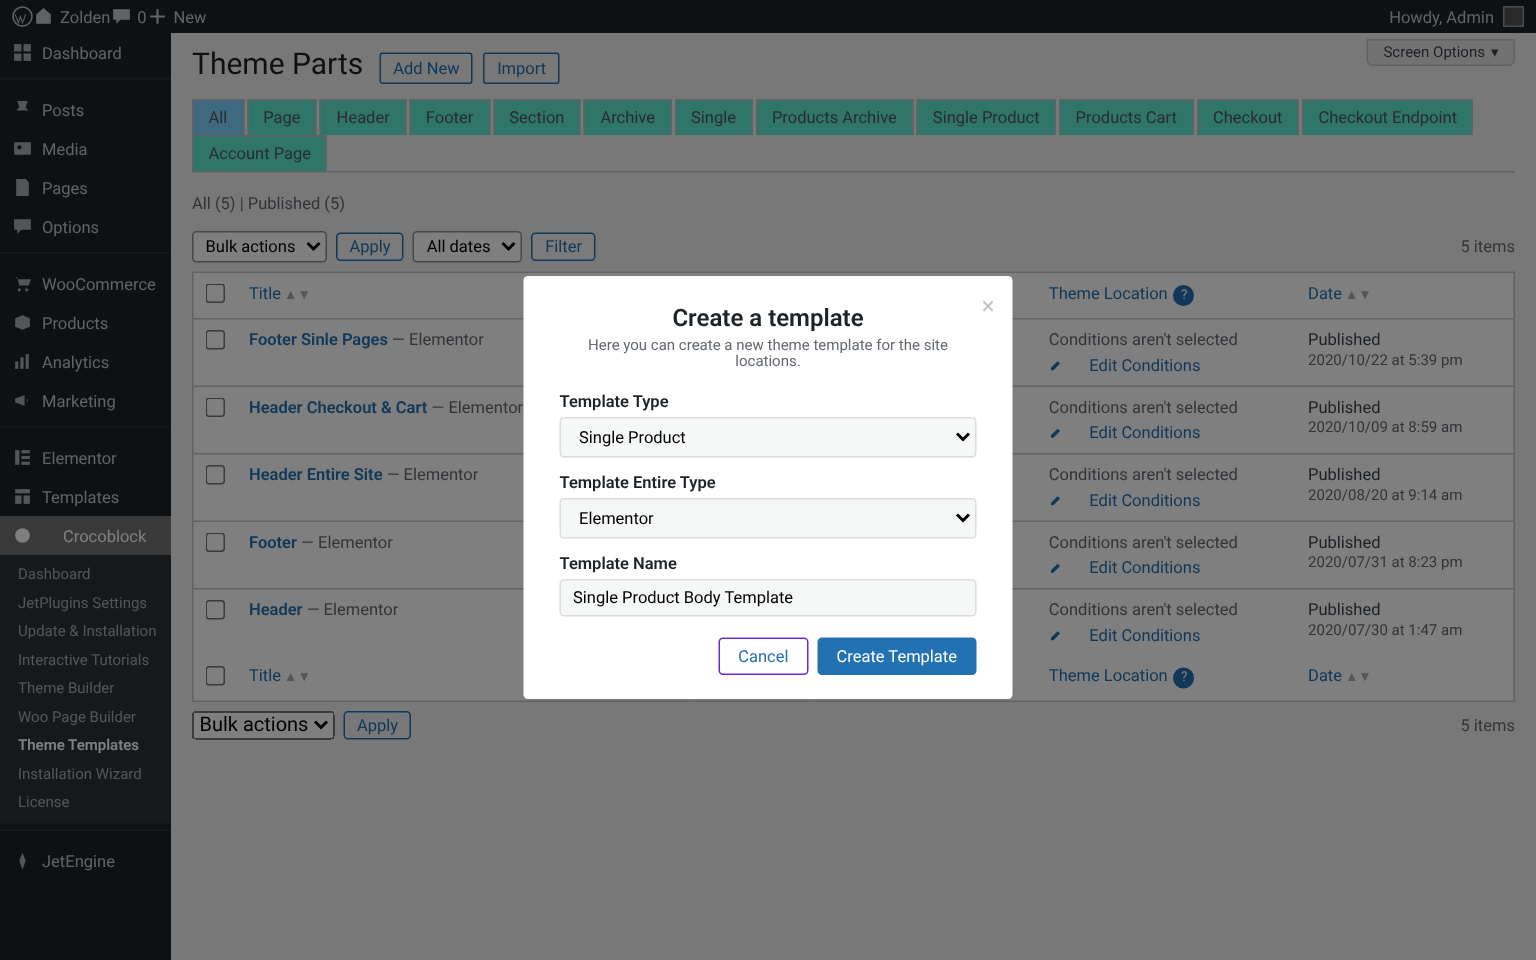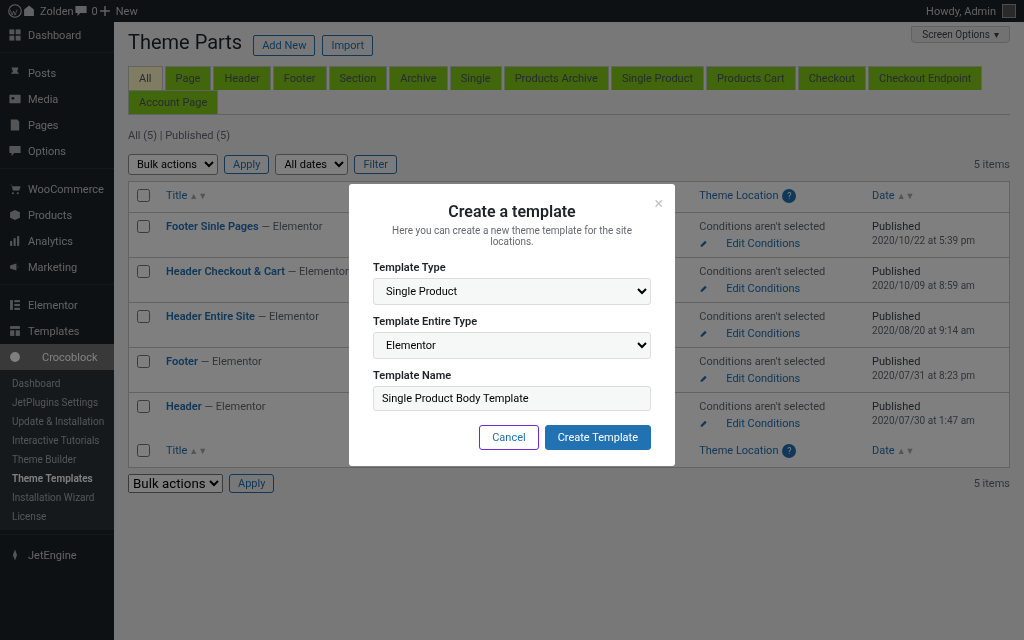--- a/index.html
+++ b/index.html
@@ -19,22 +19,22 @@
 .menu-item.current svg { fill:#fff; }
 .submenu { background:#2c3338; padding:4px 0; }
 .submenu-item { padding:4px 8px 4px 12px; font-size:10px; color:#a7aaad; cursor:pointer; }
 .submenu-item.current { color:#fff; font-weight:600; }
 .sep { height:4px; border-top:1px solid #2c3338; margin:4px 0; }
 .content { flex:1; padding:8px 14px; overflow:auto; position:relative; }
 .screen-opts { position:absolute; top:4px; right:14px; background:#e5e5e5; border:1px solid #c3c4c7; padding:2px 10px; font-size:10px; border-radius:0 0 4px 4px; cursor:pointer; display:flex; align-items:center; gap:4px; }
 h1 { font-size:20px; font-weight:400; color:#1d2327; display:inline-block; margin-right:8px; }
 .page-action { display:inline-block; padding:3px 8px; border:1px solid #2271b1; color:#2271b1; font-size:11px; border-radius:2px; margin-right:4px; cursor:pointer; }
 .tabs { margin:10px 0 8px; border-bottom:1px solid #c3c4c7; }
-.tab { display:inline-block; padding:5px 10px; background:#84cc16; border:1px solid #c3c4c7; border-bottom:0; font-size:11px; margin-right:2px; cursor:pointer; color:#50575e; }
-.tab.active { background:#fef9c3; border-bottom:1px solid #f0f0f1; margin-bottom:-1px; }
+.tab { display:inline-block; padding:5px 10px; background:#5eead4; border:1px solid #c3c4c7; border-bottom:0; font-size:11px; margin-right:2px; cursor:pointer; color:#50575e; }
+.tab.active { background:#7dd3fc; border-bottom:1px solid #f0f0f1; margin-bottom:-1px; }
 .subsub { font-size:11px; color:#646970; margin:6px 0; }
 .toolbar { display:flex; align-items:center; gap:6px; margin:6px 0; }
 .toolbar select, .toolbar input { font-size:11px; padding:2px 4px; border:1px solid #8c8f94; border-radius:3px; background:#fff; }
 .toolbar .btn { padding:2px 8px; border:1px solid #2271b1; color:#2271b1; background:#f6f7f7; border-radius:3px; cursor:pointer; font-size:11px; }
 .toolbar .spacer { flex:1; }
 .items-count { font-size:11px; color:#646970; }
 .search-box { display:flex; gap:4px; }
 .search-box input { width:100px; }
 table { width:100%; border-collapse:collapse; background:#fff; border:1px solid #c3c4c7; }
 th, td { text-align:left; padding:7px 8px; font-size:11px; border-top:1px solid #c3c4c7; vertical-align:top; }
@@ -190,20 +190,21 @@
           <circle cx="10" cy="10" r="7"></circle>
         </svg>
         <span>Crocoblock</span>
       </div>
       <div class="submenu">
         <div class="submenu-item">Dashboard</div>
         <div class="submenu-item">JetPlugins Settings</div>
         <div class="submenu-item">Update &amp; Installation</div>
         <div class="submenu-item">Interactive Tutorials</div>
         <div class="submenu-item">Theme Builder</div>
+        <div class="submenu-item">Woo Page Builder</div>
         <div class="submenu-item current">Theme Templates</div>
         <div class="submenu-item">Installation Wizard</div>
         <div class="submenu-item">License</div>
       </div>
       <div class="sep"></div>
       <div class="menu-item">
         <svg viewBox="0 0 20 20">
           <path d="M10 2l3 8-3 8-3-8z"></path>
         </svg>
         <span>JetEngine</span>

